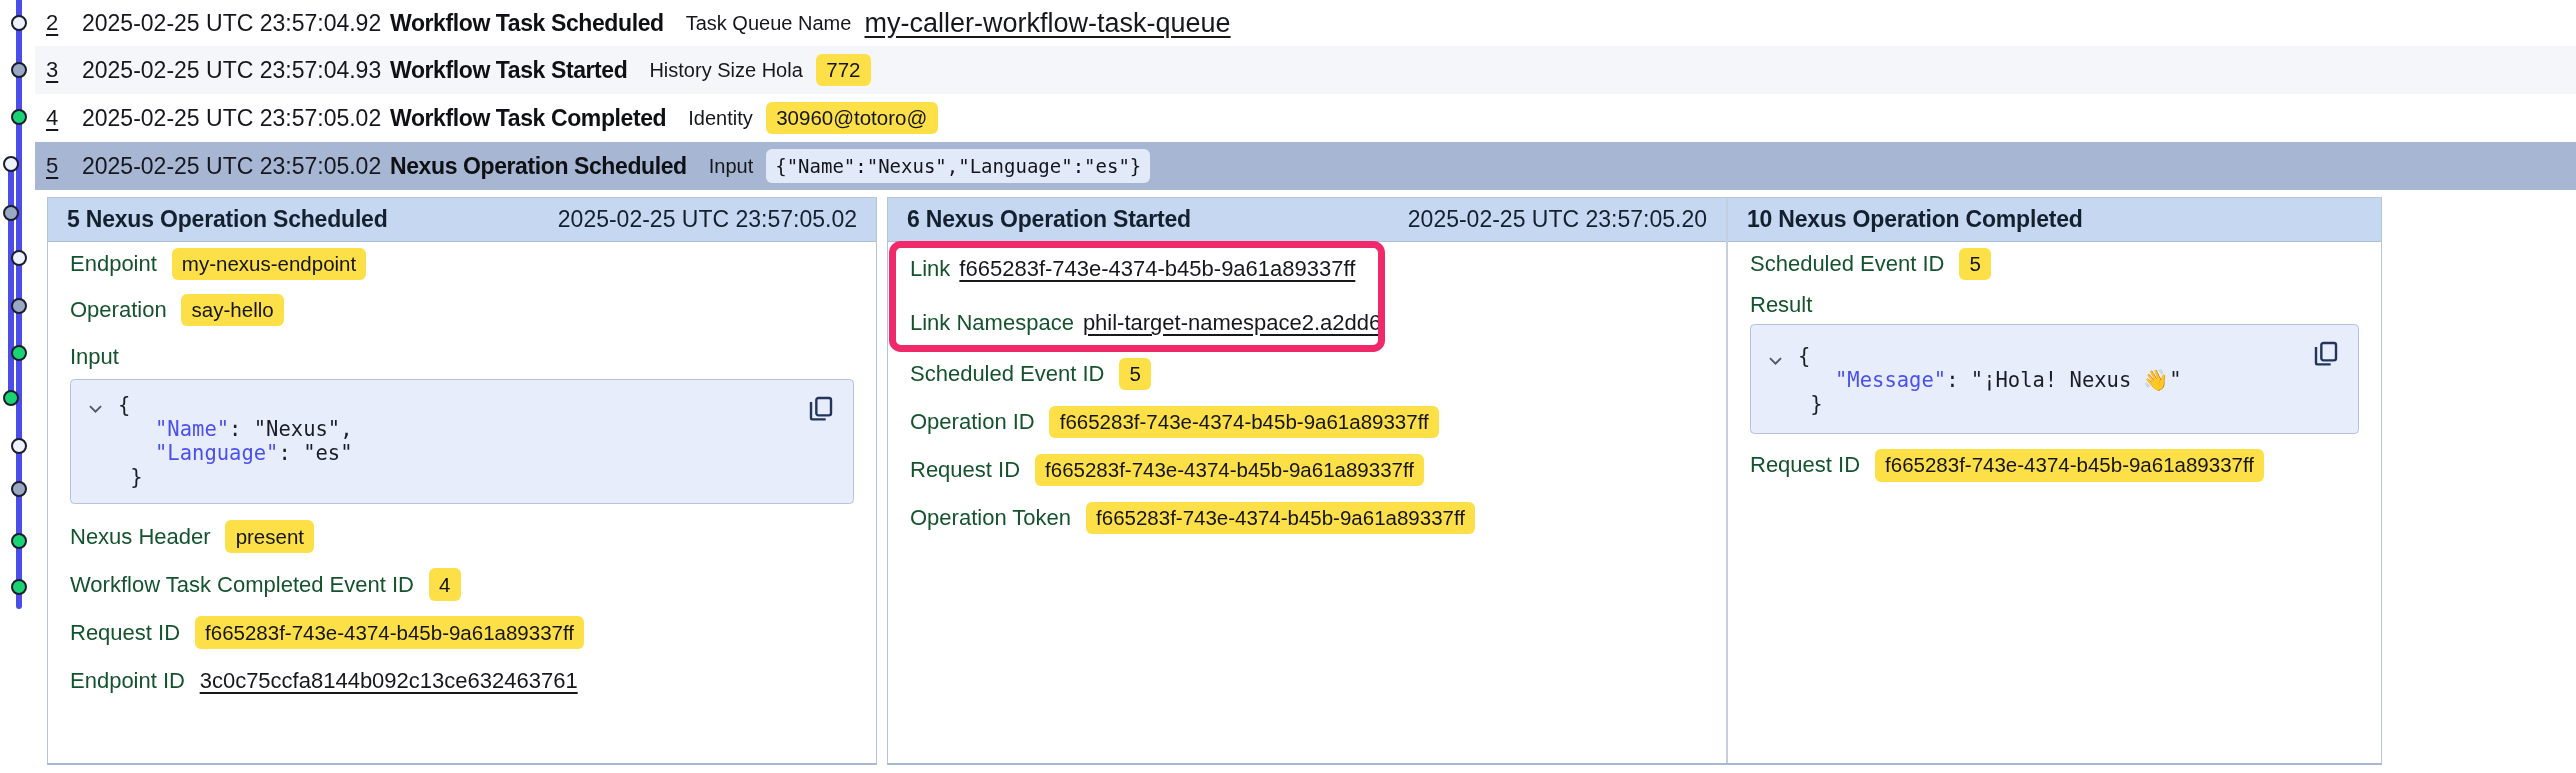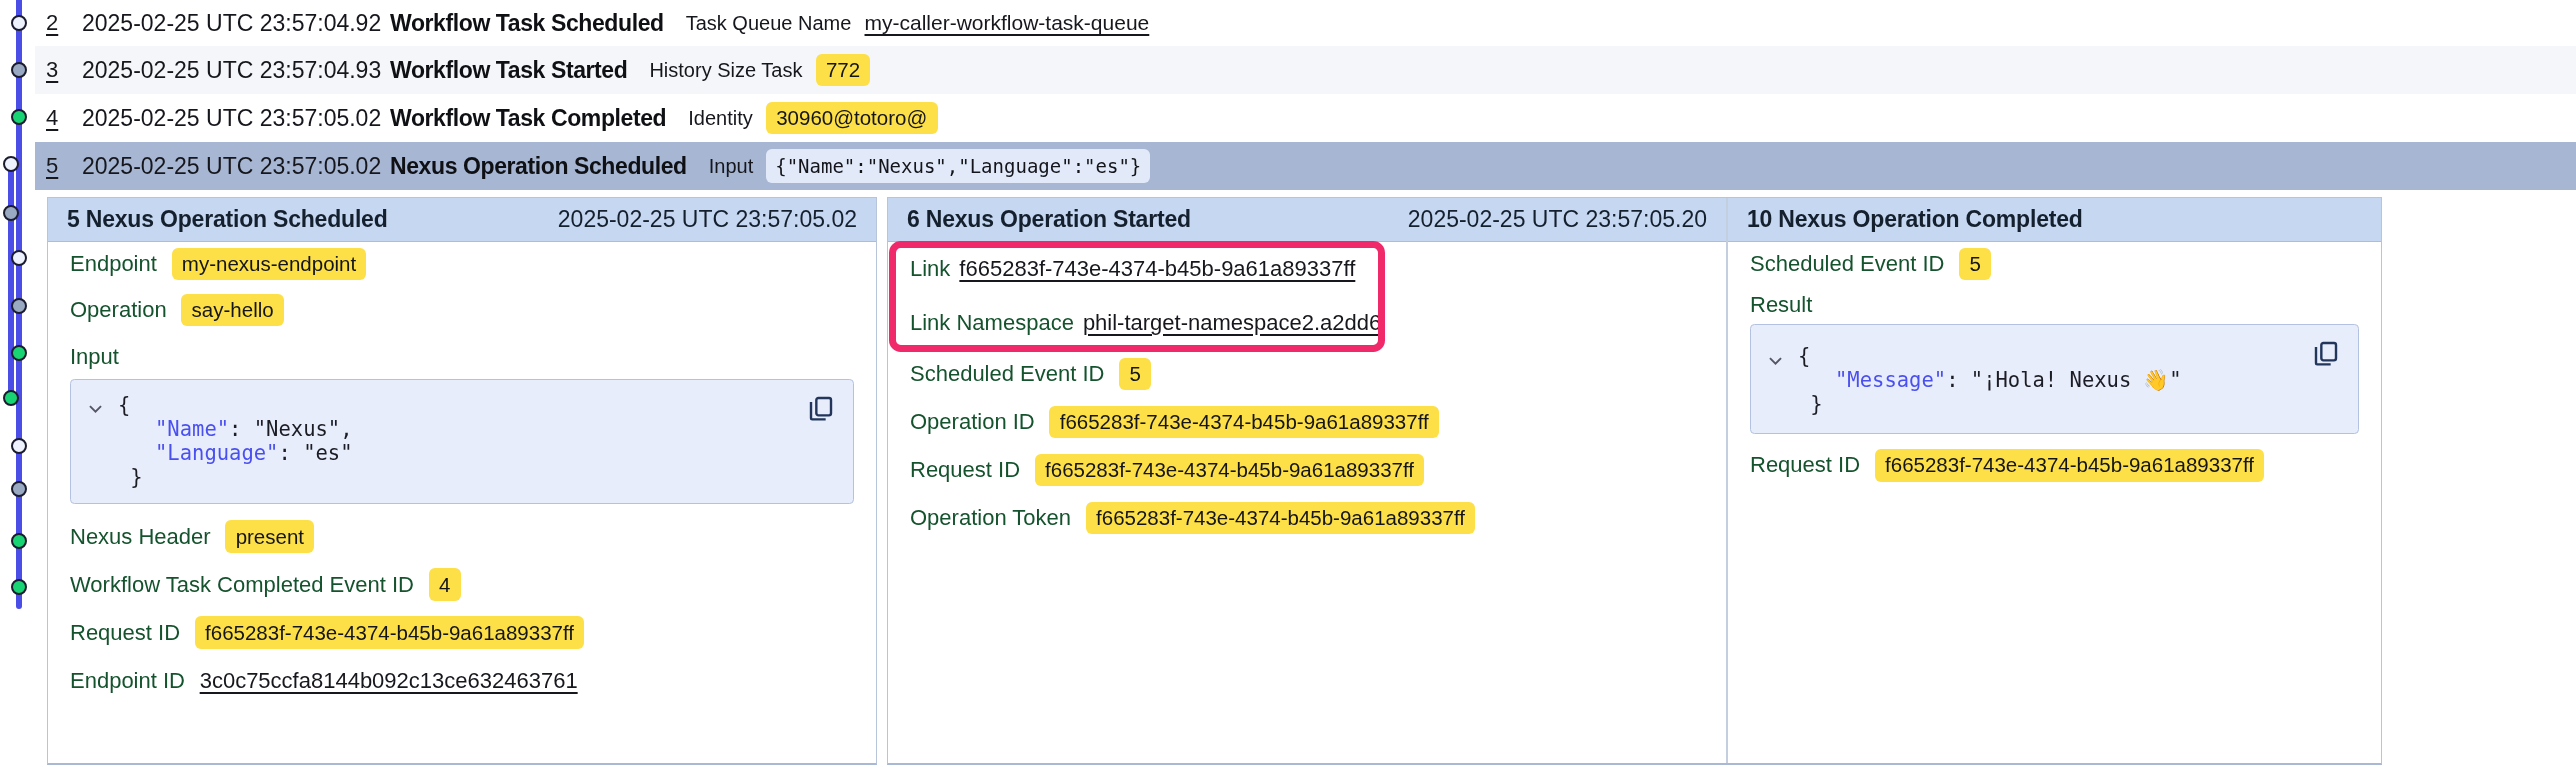--- a/index.html
+++ b/index.html
@@ -20,21 +20,21 @@
   .event-row { position:absolute; left:35px; right:0; display:flex; align-items:center; padding-left:11px; }
   #row2 { top:0;   height:46px; }
   #row3 { top:46px; height:48px; background:#f5f6f9; }
   #row4 { top:94px; height:48px; }
   #row5 { top:142px; height:48px; background:#a7b6d3; }
   .ev-num  { width:36px; font-size:22px; text-decoration:underline; text-underline-offset:3.7px; }
   .ev-time { width:308px; font-size:23px; }
   .ev-name { font-size:23px; font-weight:700; color:#0f1014; margin-right:22px; letter-spacing:-0.4px; }
   .ev-label{ font-size:20px; margin-right:13.2px; }
   .lnk { color:#17181d; text-decoration:underline; text-underline-offset:3.7px; }
-  .ev-link { font-size:21px; }
+  .ev-link { font-size:27px; }
 
   .chip { background:#fde047; border-radius:5.9px; padding:4.4px 10.3px; font-size:20.5px; color:#14151b; white-space:nowrap; }
   .chip-mono { font-family:"DejaVu Sans Mono", monospace; font-size:19px; background:#e2eaf9; padding:5.9px 8.8px; }
 
   
   .card { position:absolute; top:197px; height:568px; background:#ffffff;
           border:1.5px solid #b7c4da; border-bottom:2.9px solid #a9b9d3; }
   #card1   { left:47px;   width:830px; }
   #cards23 { left:887px; width:1495px; }
   #vdivider { position:absolute; top:0; bottom:0; left:838px; width:1.5px; background:#c3cede; }
@@ -96,21 +96,21 @@
   <span class="ev-time">2025-02-25 UTC 23:57:04.92</span>
   <span class="ev-name">Workflow Task Scheduled</span>
   <span class="ev-label">Task Queue Name</span>
   <span class="lnk ev-link">my-caller-workflow-task-queue</span>
 </div>
 
 <div class="event-row" id="row3">
   <span class="ev-num lnk">3</span>
   <span class="ev-time">2025-02-25 UTC 23:57:04.93</span>
   <span class="ev-name">Workflow Task Started</span>
-  <span class="ev-label">History Size Task</span>
+  <span class="ev-label">History Size Hola</span>
   <span class="chip">772</span>
 </div>
 
 <div class="event-row" id="row4">
   <span class="ev-num lnk">4</span>
   <span class="ev-time">2025-02-25 UTC 23:57:05.02</span>
   <span class="ev-name">Workflow Task Completed</span>
   <span class="ev-label">Identity</span>
   <span class="chip">30960@totoro@</span>
 </div>

